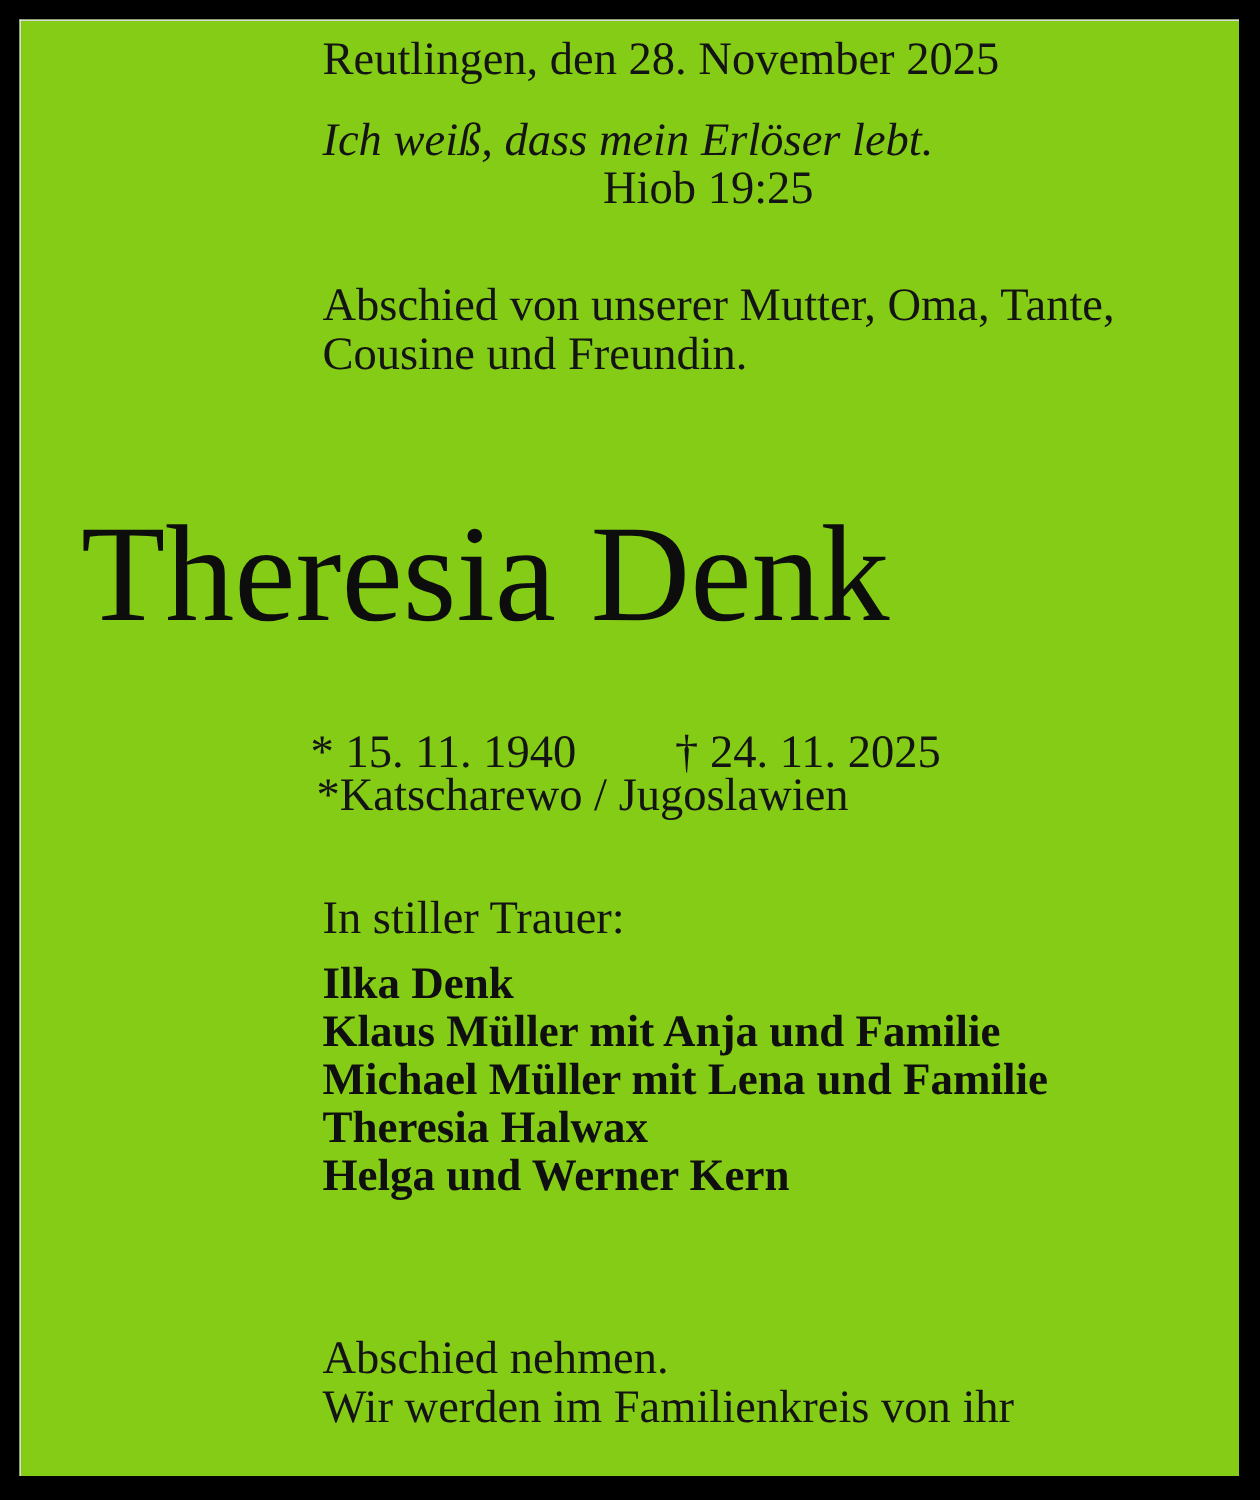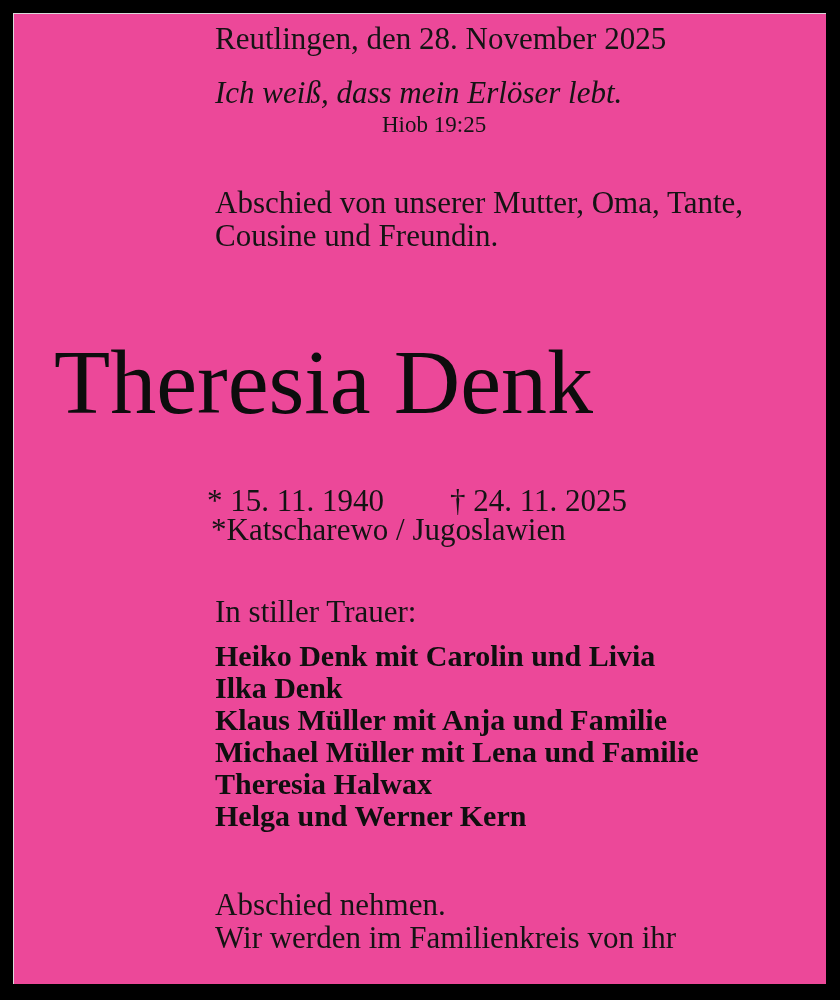--- a/index.html
+++ b/index.html
@@ -18,21 +18,21 @@
     width: 840px;
     height: 1000px;
     background: #000;
   }
   .page {
     position: absolute;
     left: 13px;
     top: 13px;
     width: 813px;
     height: 971px;
-    background: #ec4899;
+    background: #84cc16;
     border-left: 1px solid #d9d9d9;
     border-top: 1px solid #d9d9d9;
     box-sizing: border-box;
     color: #141414;
   }
   .abs { position: absolute; }
 
   .dateline {
     left: 201px; top: 6px;
     font-size: 31px;
@@ -41,22 +41,22 @@
   }
   .quote {
     left: 201px; top: 60px;
     font-size: 31px;
     font-style: italic;
     line-height: 38px;
     white-space: nowrap;
     font-family: Liberation Serif, serif;
   }
   .quote-source {
-    left: 368px; top: 92px;
-    font-size: 23px;
+    left: 388px; top: 92px;
+    font-size: 31px;
     line-height: 38px;
     white-space: nowrap;
   }
   .intro {
     left: 201px; top: 172px;
     font-size: 31px;
     line-height: 33px;
   }
   .deceased-name {
     left: 40px; top: 318px;
@@ -123,21 +123,20 @@
 
     <div class="abs dates">
       <span class="birth">* 15. 11. 1940</span><span>† 24. 11. 2025</span>
     </div>
 
     <div class="abs birthplace">*Katscharewo / Jugoslawien</div>
 
     <div class="abs mourning-label">In stiller Trauer:</div>
 
     <div class="abs mourners">
-      <div>Heiko Denk mit Carolin und Livia</div>
       <div>Ilka Denk</div>
       <div>Klaus Müller mit Anja und Familie</div>
       <div>Michael Müller mit Lena und Familie</div>
       <div>Theresia Halwax</div>
       <div>Helga und Werner Kern</div>
     </div>
 
     <div class="abs closing">
       <div>Abschied nehmen.</div>
       <div>Wir werden im Familienkreis von ihr</div>

